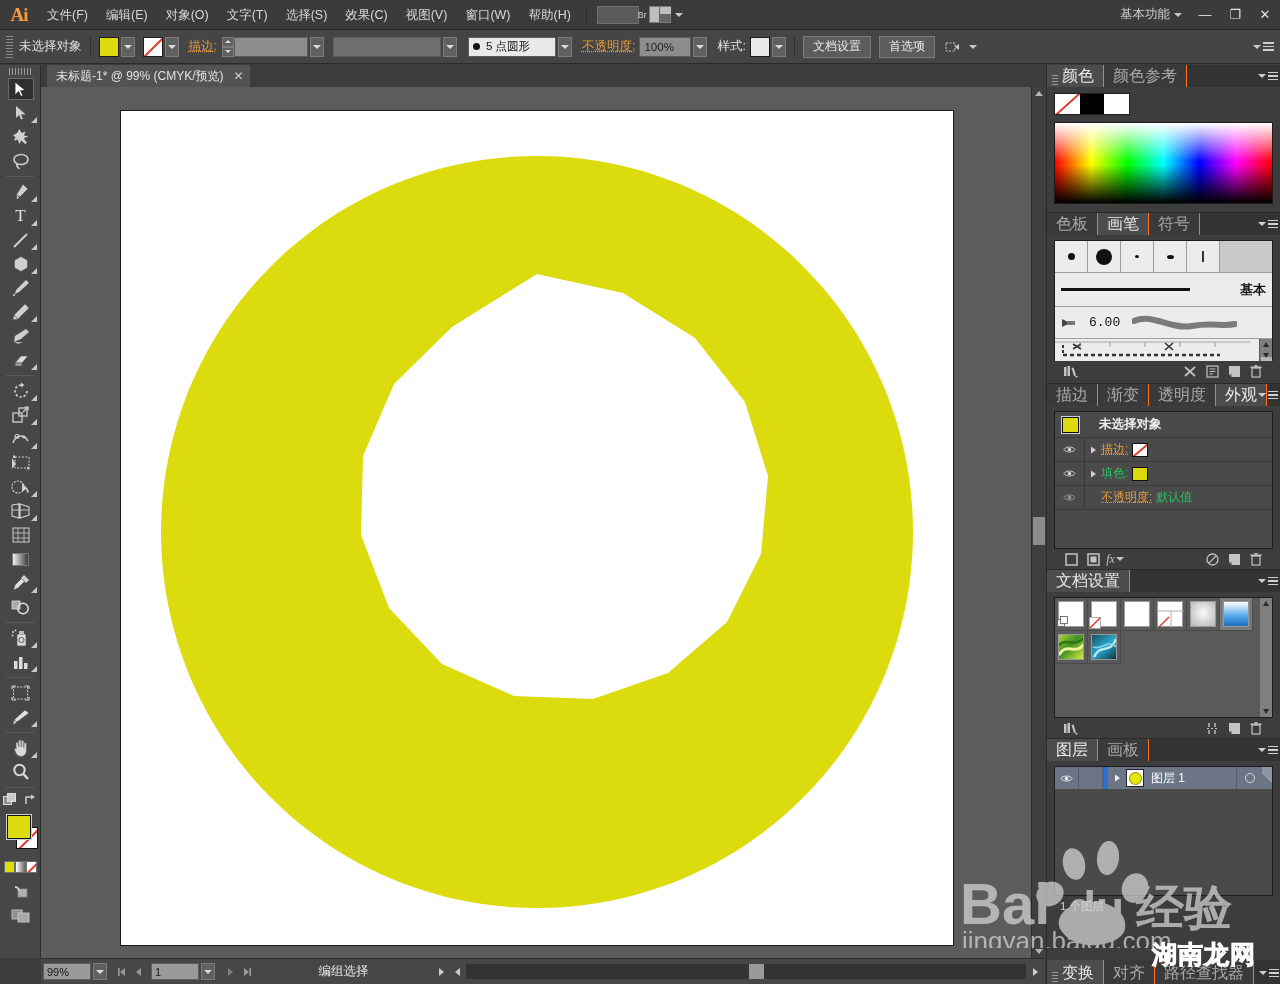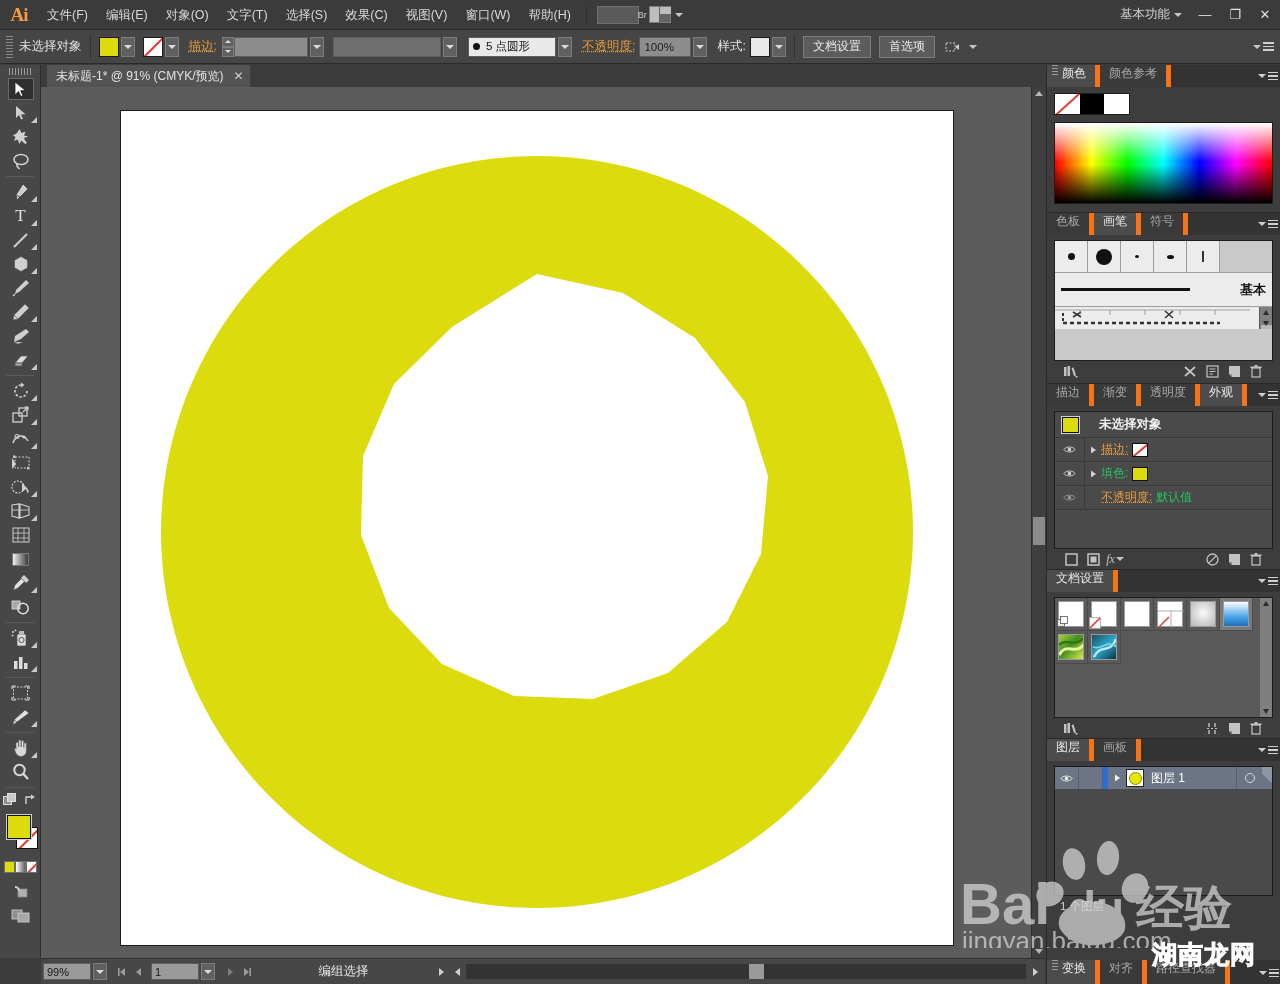--- a/index.html
+++ b/index.html
@@ -124,22 +124,22 @@
   .nav-btn { width:17px; height:17px; display:flex; align-items:center; justify-content:center; }
   .pagebox { width:48px; height:17px; background:#9a9a9a; border:1px solid #5e5e5e; font-size:11px;
              color:#151515; display:flex; align-items:center; padding-left:3px; margin-left:4px;}
   .status-text { flex:1; text-align:center; font-size:12.5px; color:#e8e8e8; }
 
   
   .rightdock { position:absolute; left:1046px; top:65px; width:234px; height:919px; background:#3d3d3d;
                border-left:1px solid #2a2a2a; }
   .panel { background:#3d3d3d; border-bottom:1px solid #2a2a2a; }
   .paneltabs { display:flex; height:22px; background:#333; align-items:stretch; position:relative; }
-  .ptab { display:flex; align-items:flex-start; padding:0 9px; font-size:12px; color:#a8a8a8;
-          background:#3a3a3a; border-right:5px solid #f97316; }
+  .ptab { display:flex; align-items:flex-end; padding:0 9px; font-size:16px; color:#a8a8a8;
+          background:#3a3a3a; border-right:1px solid #f97316; }
   .ptab.active { background:#4c4c4c; color:#e8e8e8; }
   .pmenu { position:absolute; right:4px; top:4px; width:18px; height:14px; display:flex; align-items:center; gap:2px;}
   .pmenu .tri{width:0;height:0;border-left:4px solid transparent;border-right:4px solid transparent;border-top:4px solid #cfcfcf;}
   .pmenu .lines{display:flex;flex-direction:column;gap:2px;}
   .pmenu .lines span{display:block;width:10px;height:1.5px;background:#cfcfcf;}
   .dotgrip { width:6px; height:12px; margin-left:3px; margin-right:-2px;
              background:repeating-linear-gradient(to bottom,#9a9a9a 0 1px,transparent 1px 3px); }
 
   .colorbody { padding:6px 7px 8px 7px; }
   .tinyswatches { display:flex; width:76px; height:22px; border:1px solid #1d1d1d; }
@@ -329,21 +329,21 @@
       <span style="display:flex;flex-direction:column;gap:2px;">
         <span style="display:block;width:11px;height:1.5px;background:#cfcfcf"></span>
         <span style="display:block;width:11px;height:1.5px;background:#cfcfcf"></span>
         <span style="display:block;width:11px;height:1.5px;background:#cfcfcf"></span>
       </span>
     </div>
   </div>
 
   <div class="tabbar">
     <div class="doctab">
-      <span>未标题-1* @ 91% (CMYK/预览)</span>
+      <span>未标题-1* @ 99% (CMYK/预览)</span>
       <span class="tabclose">✕</span>
     </div>
   </div>
 
   <div class="toolbar">
     <div class="tb-grip"></div>
 
     <div class="tool sel">
       <span class="glyph">
         <svg width="13" height="17" viewBox="0 0 13 17">
@@ -765,20 +765,30 @@
             <div class="bcell">
                 <span class="dot" style="width:7px;height:4px;"></span>
               </div>
             <div class="bcell">
                 <span style="width:1.5px;height:11px;background:#333;display:block;"></span>
               </div>
           </div>
           <div class="brow2">
             <span class="bline"></span>
             <span style="font-size:13px;color:#111;font-weight:bold;margin-left:44px;">基本</span>
+          </div>
+          <div class="brow3">
+            <svg width="20" height="16" viewBox="0 0 20 16">
+              <path d="M1 4 L6 6.5 L6 9.5 L1 12 Z" fill="#444"></path>
+                <rect x="6" y="6" width="8" height="4" fill="#777"></rect>
+            </svg>
+            <span style="font-size:13px;color:#111;font-family:'Liberation Mono',monospace;">6.00</span>
+            <svg width="105" height="22" viewBox="0 0 105 22" style="margin-left:4px;">
+              <path d="M2 9 C20 1, 40 18, 60 14 C80 10, 92 15, 103 12" fill="none" stroke="#555" stroke-width="6" stroke-linecap="round" opacity="0.75"></path>
+            </svg>
           </div>
           <div class="brow4">
             <svg width="195" height="22" viewBox="0 0 195 22">
               <path d="M0 3 L195 3" stroke="#888" stroke-width="0.7"></path>
               <path d="M8 16 L165 16" stroke="#333" stroke-width="2.5" stroke-dasharray="4 3"></path>
               <path d="M8 6 L8 16" stroke="#333" stroke-width="2" stroke-dasharray="3 2"></path>
               <path d="M18 5 L26 10 M18 10 L26 5" stroke="#333" stroke-width="1.6"></path>
               <path d="M110 4 L118 11 M110 11 L118 4" stroke="#333" stroke-width="1.6"></path>
               <path d="M25 3 L25 8 M55 3 L55 8 M90 3 L90 8 M125 3 L125 8 M160 3 L160 8" stroke="#888" stroke-width="0.8"></path>
             </svg>

